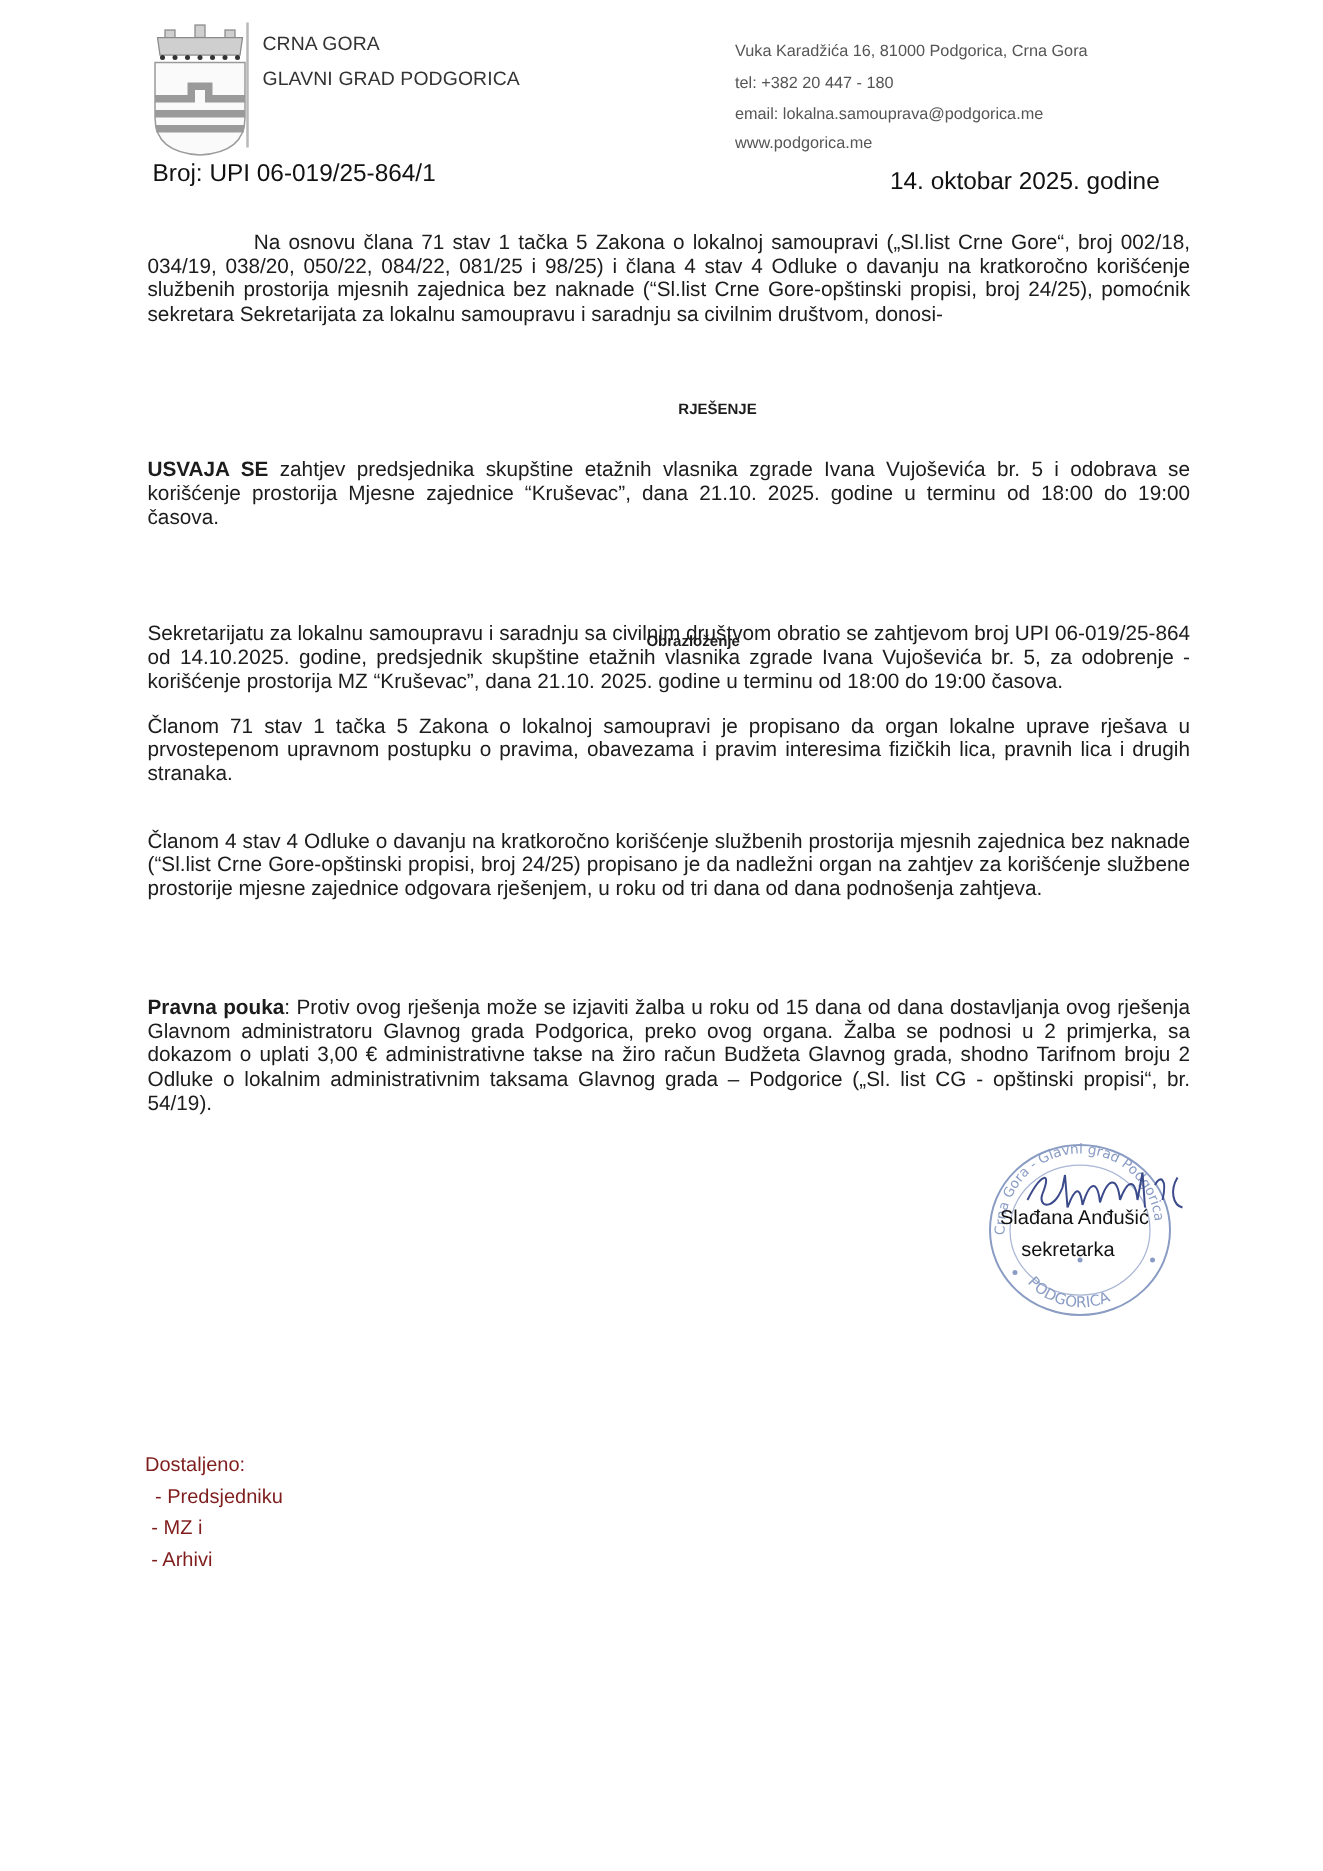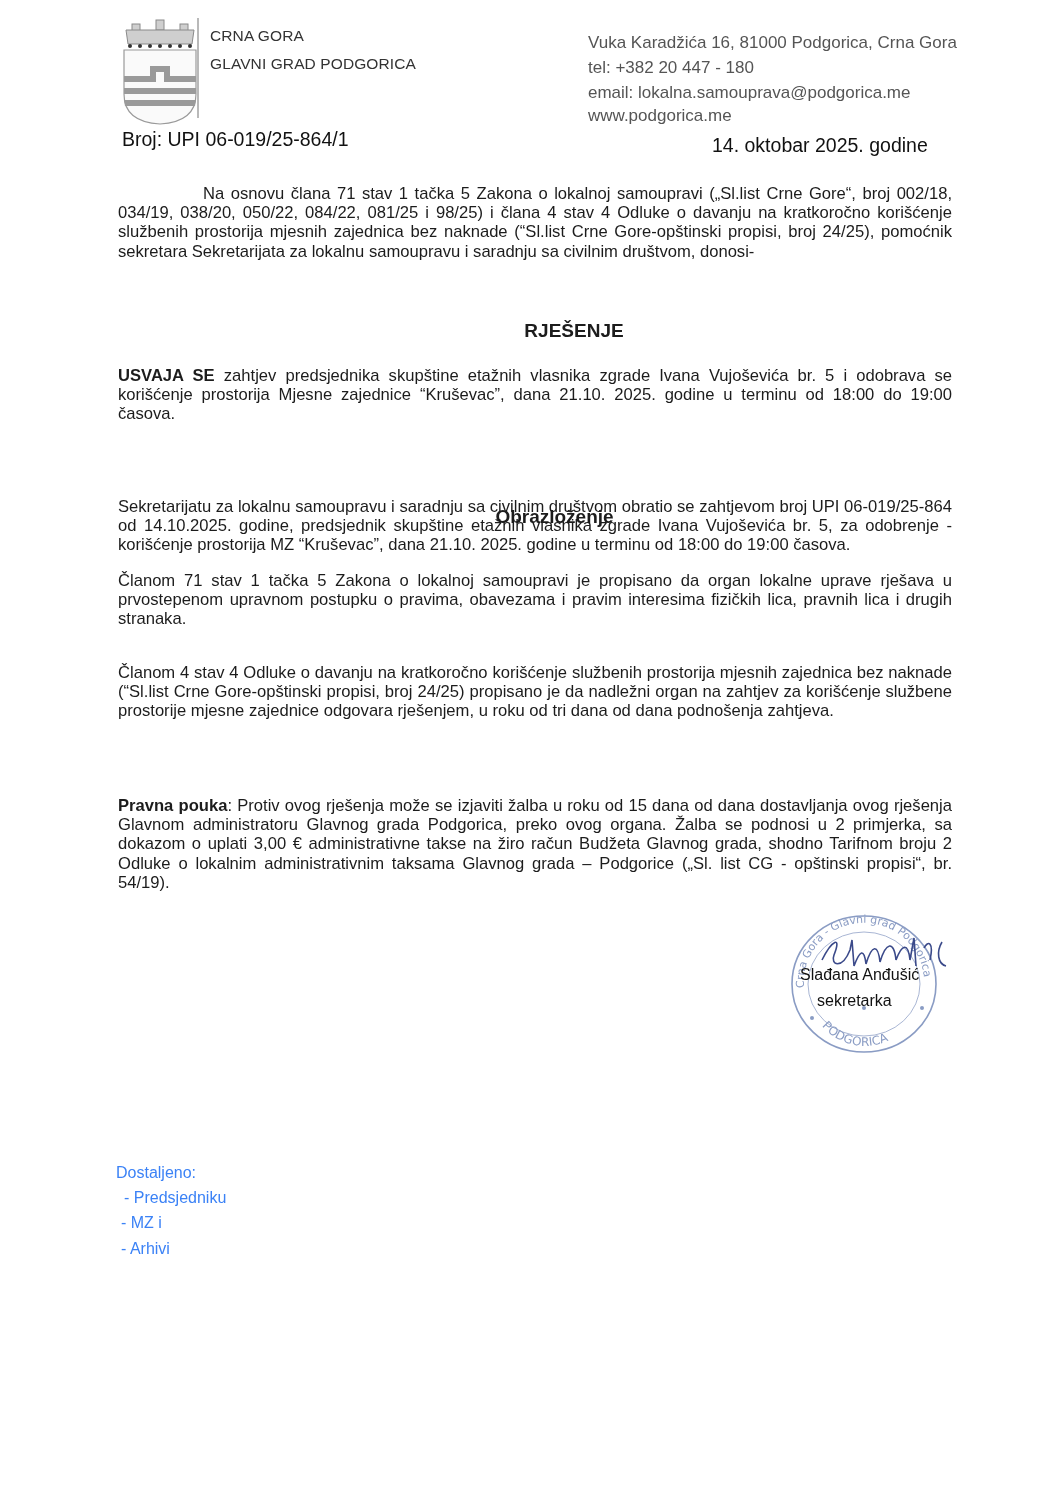--- a/index.html
+++ b/index.html
@@ -8,46 +8,46 @@
 
   
   .logo { position: absolute; left: 120px; top: 16px; width: 80px; height: 110px; }
   .vline { position: absolute; left: 197px; top: 18px; width: 2px; height: 100px; background: #b9b9b9; }
   .org { position: absolute; left: 210px; font-family: "Liberation Sans", sans-serif; font-size: 15.5px; color: #333; letter-spacing: 0.1px; }
   .org1 { top: 27px; }
   .org2 { top: 55px; text-align: right; }
   .org3 { top: 83px; line-height: 17px; }
   .broj { position: absolute; left: 122px; top: 128px; font-family: "Liberation Sans", sans-serif; font-size: 19.5px; color: #111; }
 
-  .contact { position: absolute; left: 588px; font-family: "Liberation Sans", sans-serif; font-size: 17px; color: #555; }
+  .contact { position: absolute; left: 588px; font-family: "Liberation Sans", sans-serif; font-size: 13px; color: #555; }
   .c1 { top: 33px; } .c2 { top: 58px; } .c3 { top: 83px; } .c4 { top: 106px; }
   .date { position: absolute; left: 712px; top: 134px; font-family: "Liberation Sans", sans-serif; font-size: 19.5px; color: #111; }
 
   
   .txt { position: absolute; left: 118px; width: 834px; font-family: "Liberation Sans", sans-serif; font-size: 16.6px; line-height: 19.2px; text-align: justify; color: #1c1c1c; transform-origin: left top; }
   .p1 { top: 184px; text-indent: 85px; }
-  .h { position: absolute; left: 0; width: 1058px; text-align: center; font-family: "Liberation Sans", sans-serif; font-size: 19px; font-weight: bold; color: #1c1c1c; }
+  .h { position: absolute; left: 0; width: 1058px; text-align: center; font-family: "Liberation Sans", sans-serif; font-size: 12px; font-weight: bold; color: #1c1c1c; }
   .h1 { top: 320px; padding-left: 90px; box-sizing: border-box; }
   .p2 { top: 366px; }
   .h2 { top: 458px; font-weight: bold; padding-left: 51px; box-sizing: border-box; margin-top: 48px; }
   .p3 { top: 497px; }
   .p4 { top: 571px; }
   .p5 { top: 663px; }
   .p6 { top: 755px; }
   .p7 { top: 796px; }
   b { font-weight: bold; }
 
   
   .stamp { position: absolute; left: 782px; top: 908px; width: 166px; height: 150px; }
   .sigline { position: absolute; left: 812px; top: 930px; width: 140px; height: 50px; }
   .signame { position: absolute; left: 800px; top: 966px; font-family: "Liberation Sans", sans-serif; font-size: 16px; color: #111; }
   .sigrole { position: absolute; left: 817px; top: 992px; font-family: "Liberation Sans", sans-serif; font-size: 16px; color: #111; }
 
   
-  .dist { position: absolute; left: 116px; font-family: "Liberation Sans", sans-serif; font-size: 16px; color: #3b82f6; }
+  .dist { position: absolute; left: 116px; font-family: "Liberation Sans", sans-serif; font-size: 16px; color: #7f1d1d; }
   .d0 { top: 1164px; }
   .d1 { top: 1189px; left: 124px; }
   .d2 { top: 1214px; left: 121px; }
   .d3 { top: 1240px; left: 121px; }
 </style>
 </head>
 <body>
 
 <div class="page">
 

